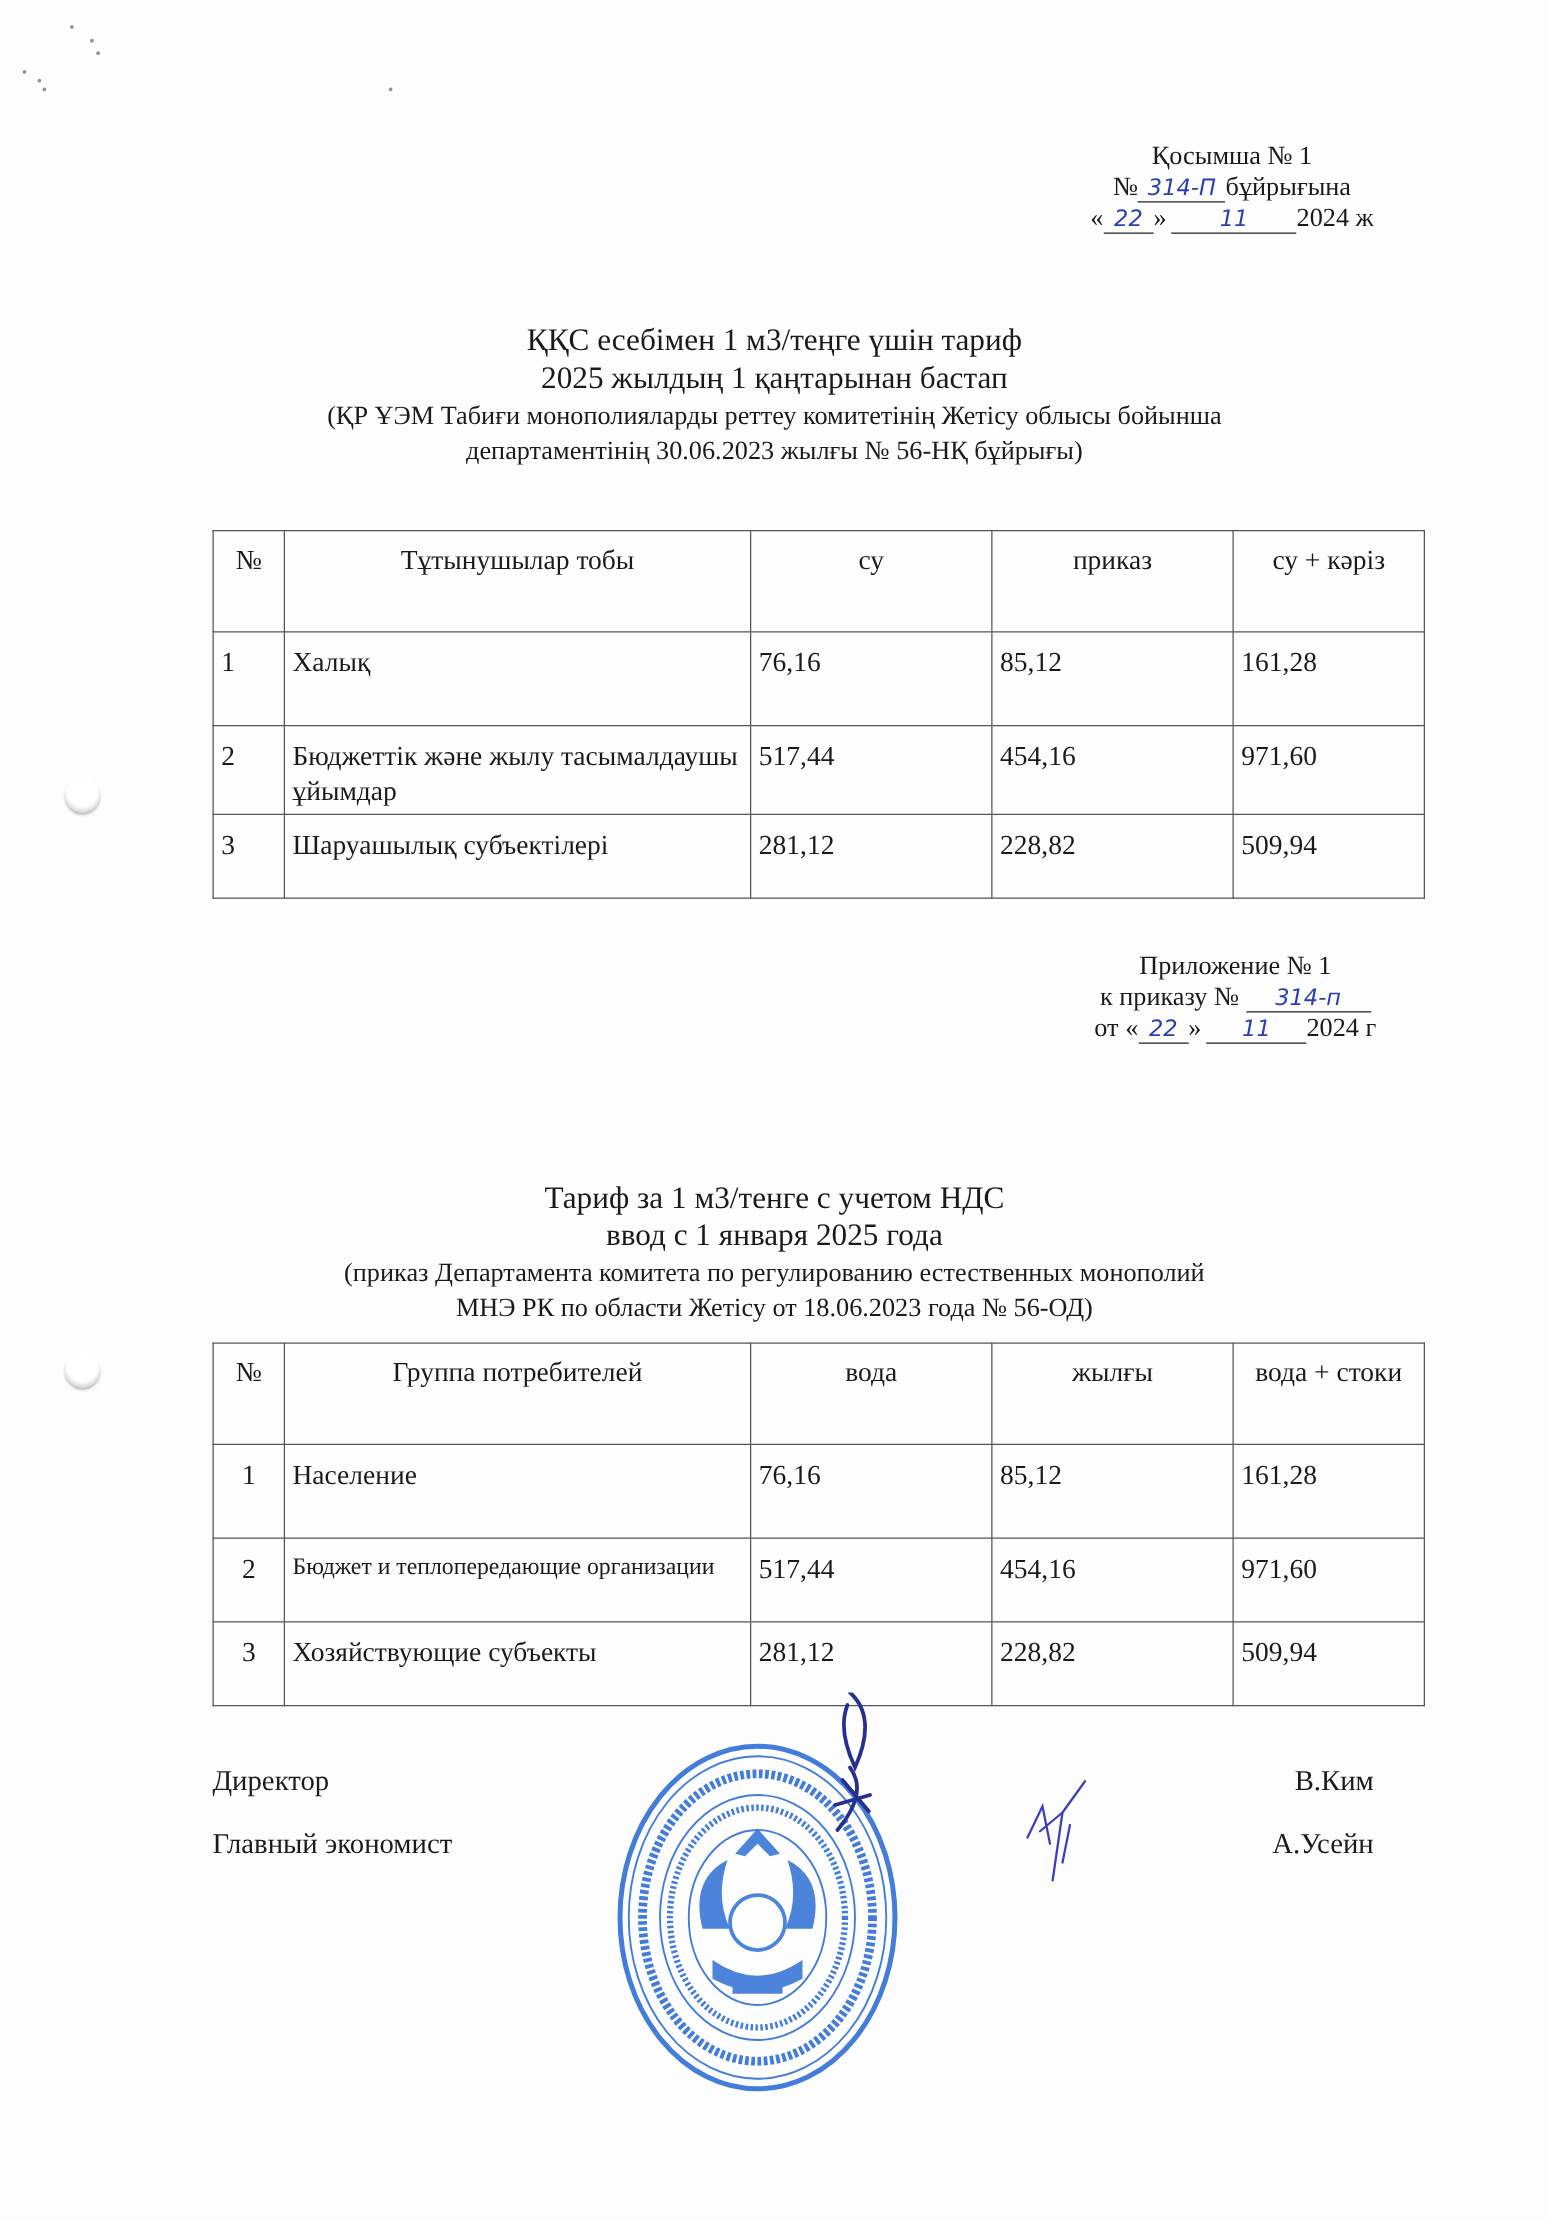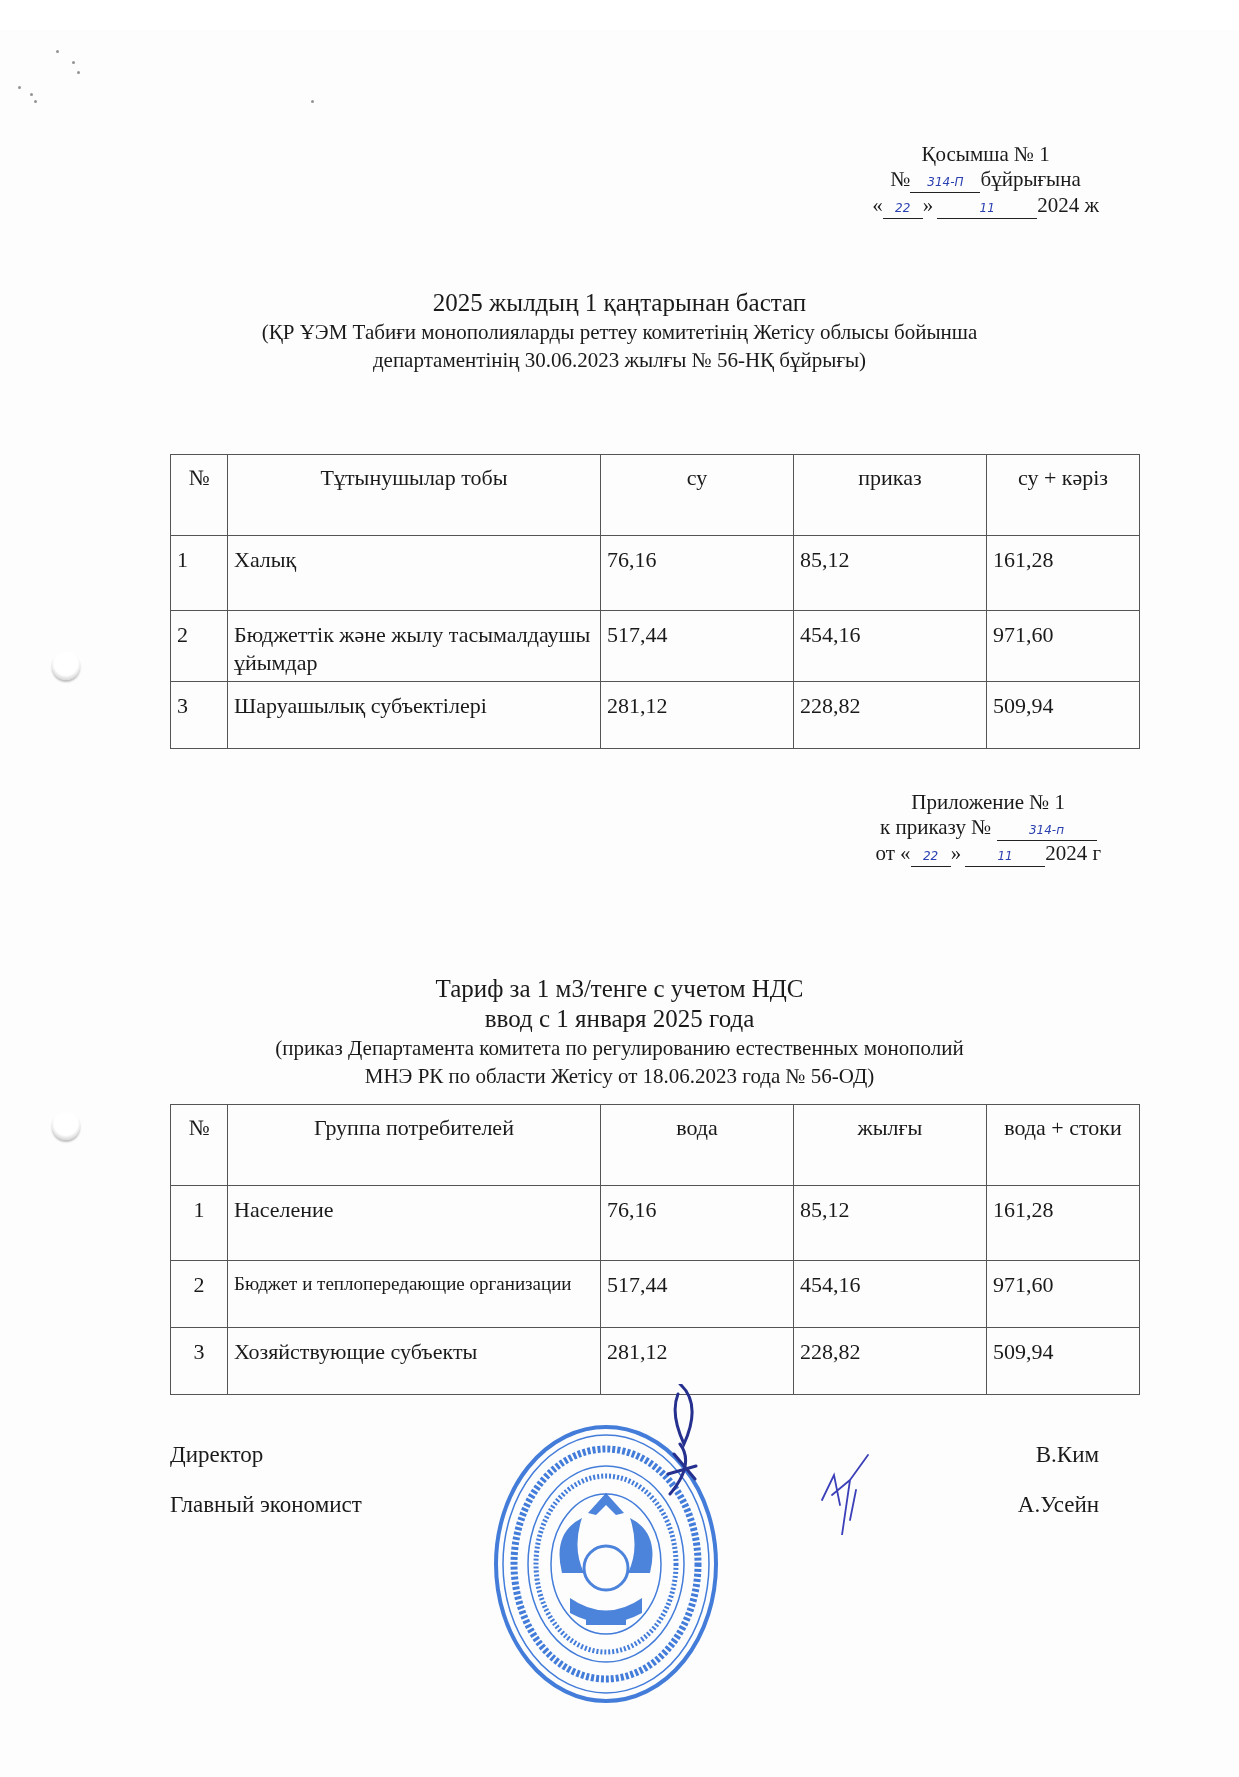--- a/index.html
+++ b/index.html
@@ -1,28 +1,28 @@
 <!DOCTYPE html>
 <html><head>
 <meta charset="utf-8">
 <style>
   html, body { margin: 0; padding: 0; background: #ffffff; }
   body { width: 1239px; height: 1777px; position: relative; overflow: hidden;
          font-family: "Liberation Serif", "DejaVu Serif", serif; color: #1a1a1a; }
-  .page { position: absolute; inset: 0; background: #fdfdfd; margin-top: 30px; }
+  .page { position: absolute; inset: 0; background: #fdfdfd; }
 
   .speck { position: absolute; width: 3px; height: 3px; background: #666; border-radius: 50%; opacity: .7; }
   .punch { position: absolute; left: 52px; width: 28px; height: 28px; border-radius: 50%;
            background: radial-gradient(circle at 50% 40%, #ffffff 55%, #d9d9d9 75%, #8a8a8a 92%, #444 100%);
            box-shadow: 0 2px 2px rgba(0,0,0,.25); }
 
   .stamp-block { position: absolute; right: 140px; text-align: center; font-size: 21px; line-height: 25px; }
   .stamp-block .line { white-space: nowrap; }
   .hw { display: inline-block; border-bottom: 1px solid #222; color: #2a3fb0;
-        font-family: "DejaVu Sans", sans-serif; font-style: italic; font-size: 12px; text-align: center; line-height: 20px; }
+        font-family: "DejaVu Sans", sans-serif; font-style: italic; font-size: 18px; text-align: center; line-height: 20px; }
 
   .heading { position: absolute; left: 0; right: 0; text-align: center; }
   .heading .t1 { font-size: 25px; line-height: 30px; }
   .heading .t2 { font-size: 21px; line-height: 28px; }
 
   table.tariff { position: absolute; left: 170px; width: 970px; border-collapse: collapse; font-size: 22px; }
   table.tariff td, table.tariff th { border: 1.5px solid #555; vertical-align: top; padding: 10px 6px 4px 6px; font-weight: normal; }
   table.tariff th { text-align: center; height: 66px; }
   table.tariff td { height: 52px; line-height: 28px; }
   table.tariff td.num { text-align: center; }
@@ -56,20 +56,21 @@
     <div class="line">Қосымша № 1</div>
     <div class="line">
       <span>№</span><span class="hw" style="width:70px">314-П</span><span>бұйрығына</span>
     </div>
     <div class="line">
       <span>«</span><span class="hw" style="width:40px">22</span><span>»</span><span class="hw" style="width:100px;margin-left:4px">11</span><span>2024 ж</span>
     </div>
   </div>
 
   <div class="heading" style="top:258px;">
+    <div class="t1">ҚҚС есебімен 1 м3/теңге үшін тариф</div>
     <div class="t1">2025 жылдың 1 қаңтарынан бастап</div>
     <div class="t2">(ҚР ҰЭМ Табиғи монополияларды реттеу комитетінің Жетісу облысы бойынша</div>
     <div class="t2">департаментінің 30.06.2023 жылғы № 56-НҚ бұйрығы)</div>
   </div>
 
   <table class="tariff" style="top:424px;">
     <thead>
       <tr>
         <th class="c0">№</th>
         <th class="c1">Тұтынушылар тобы</th>

